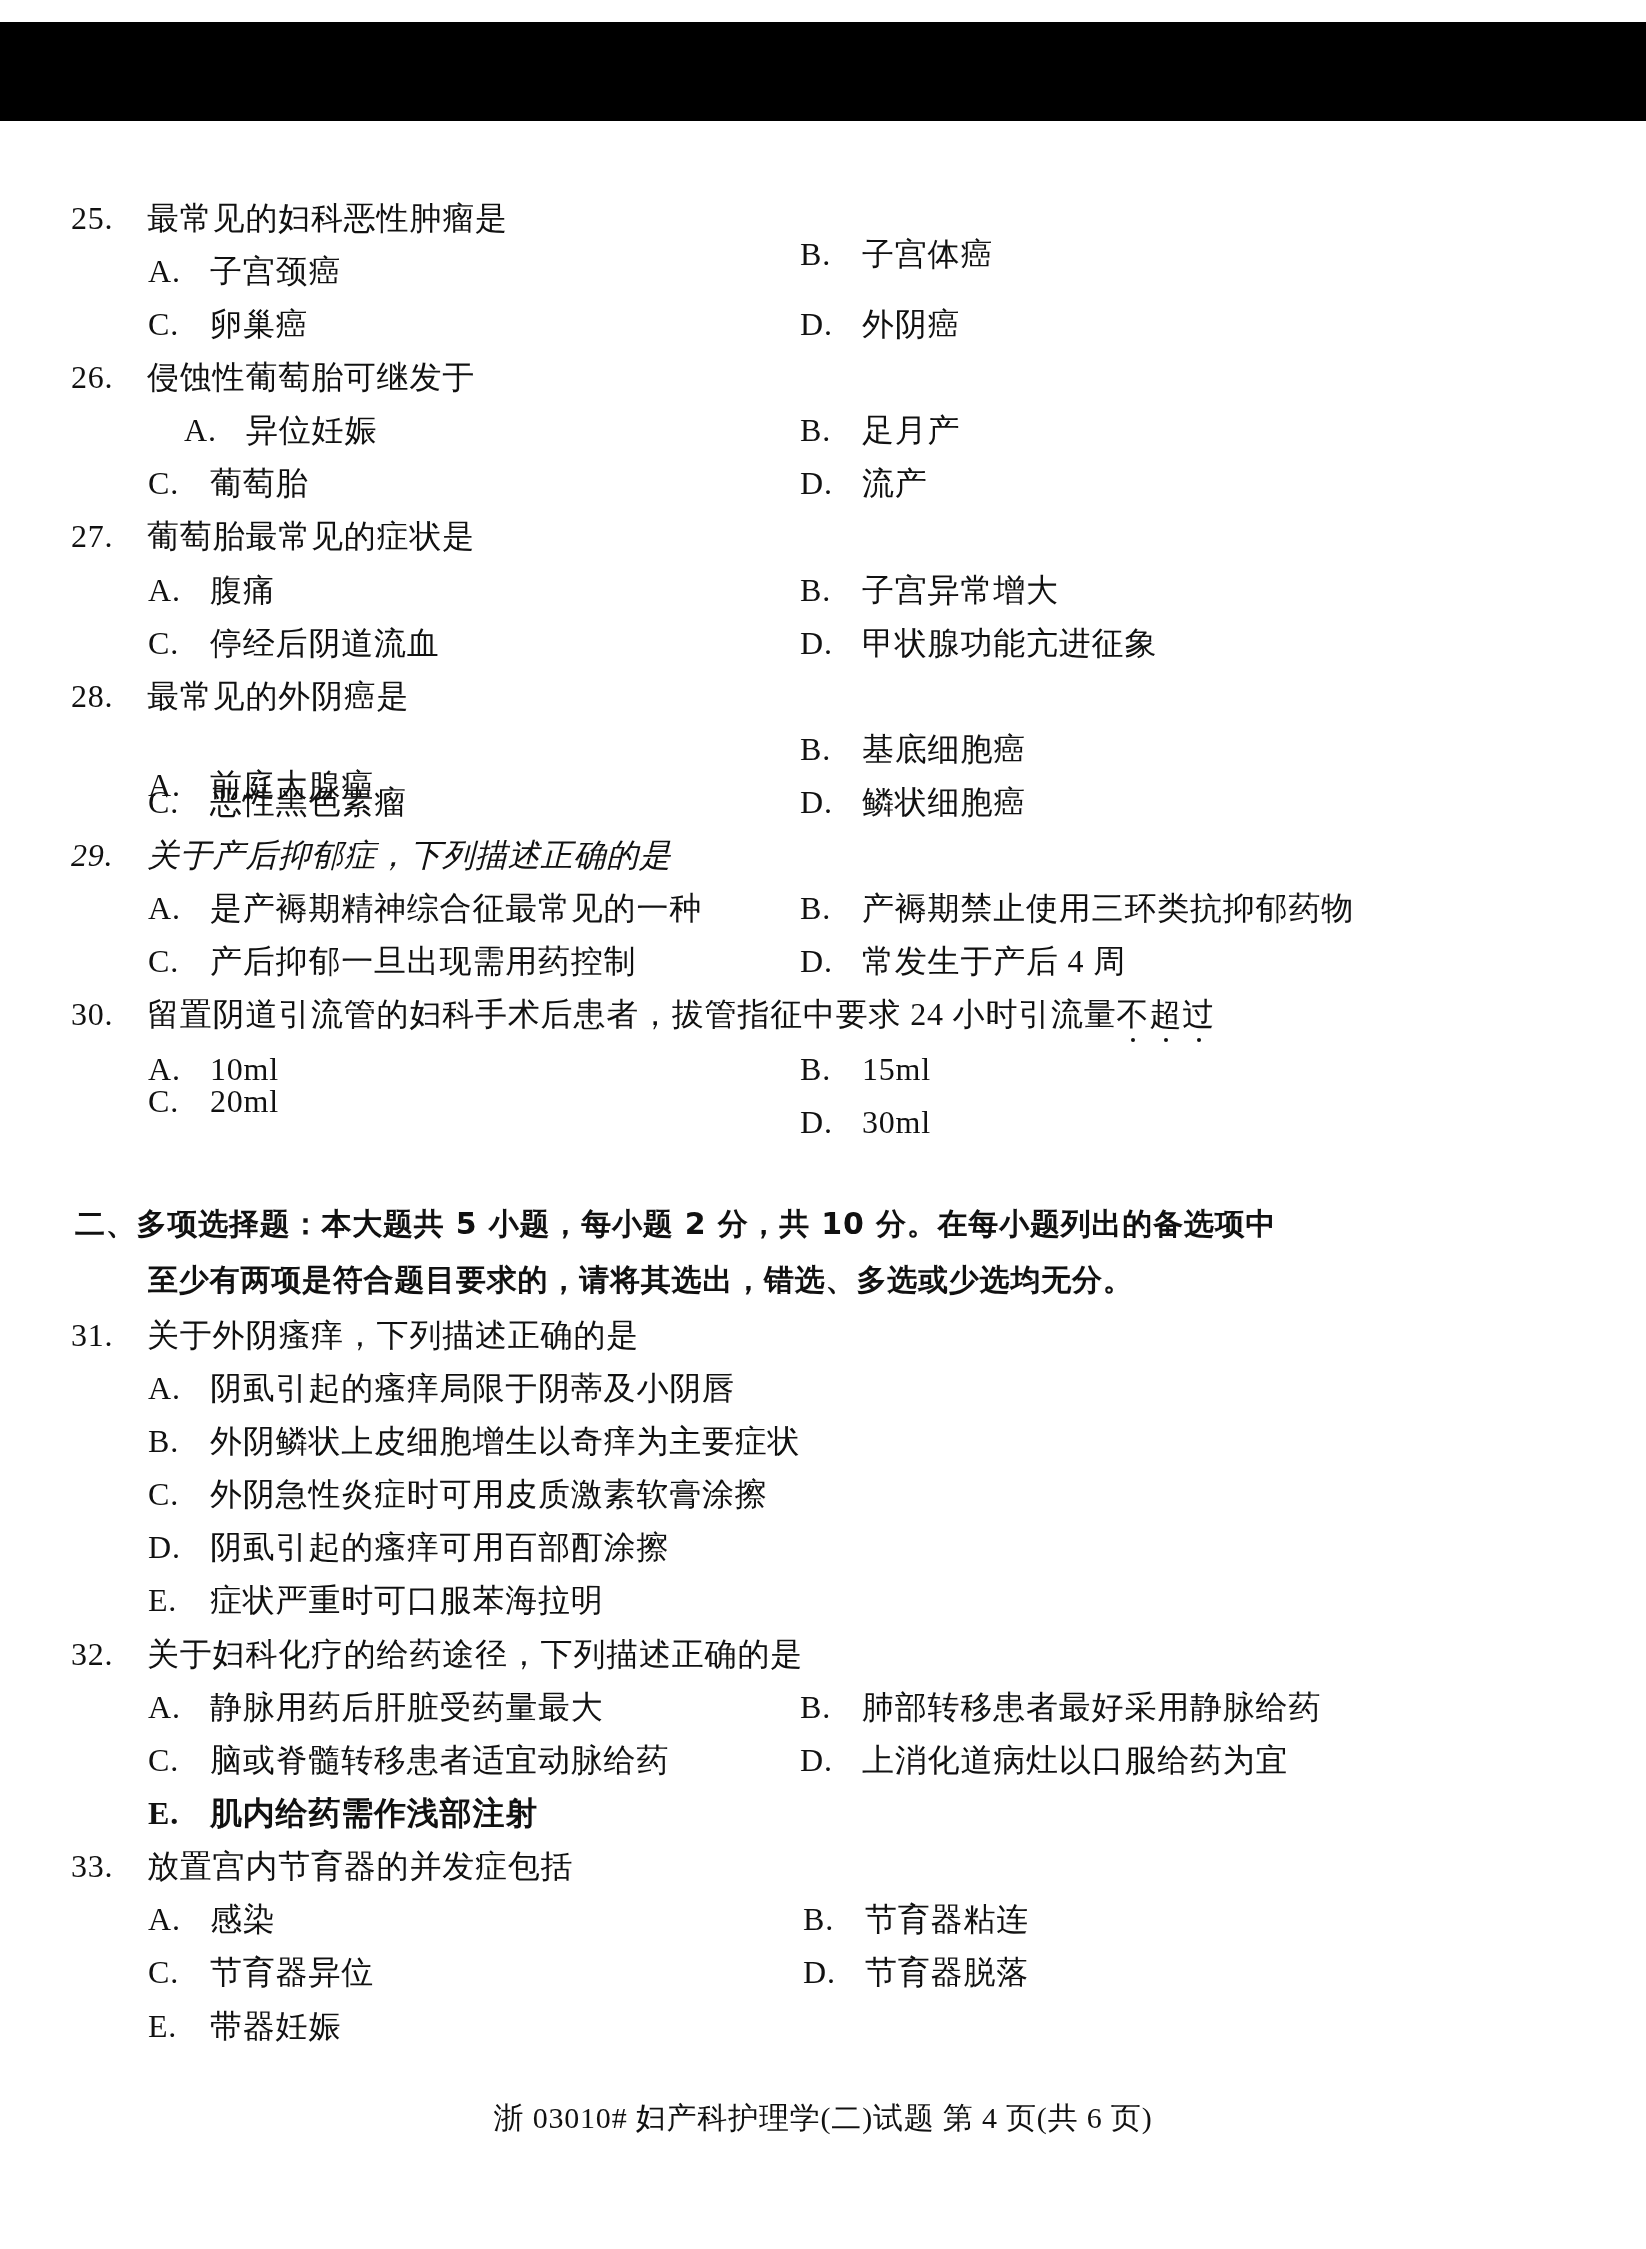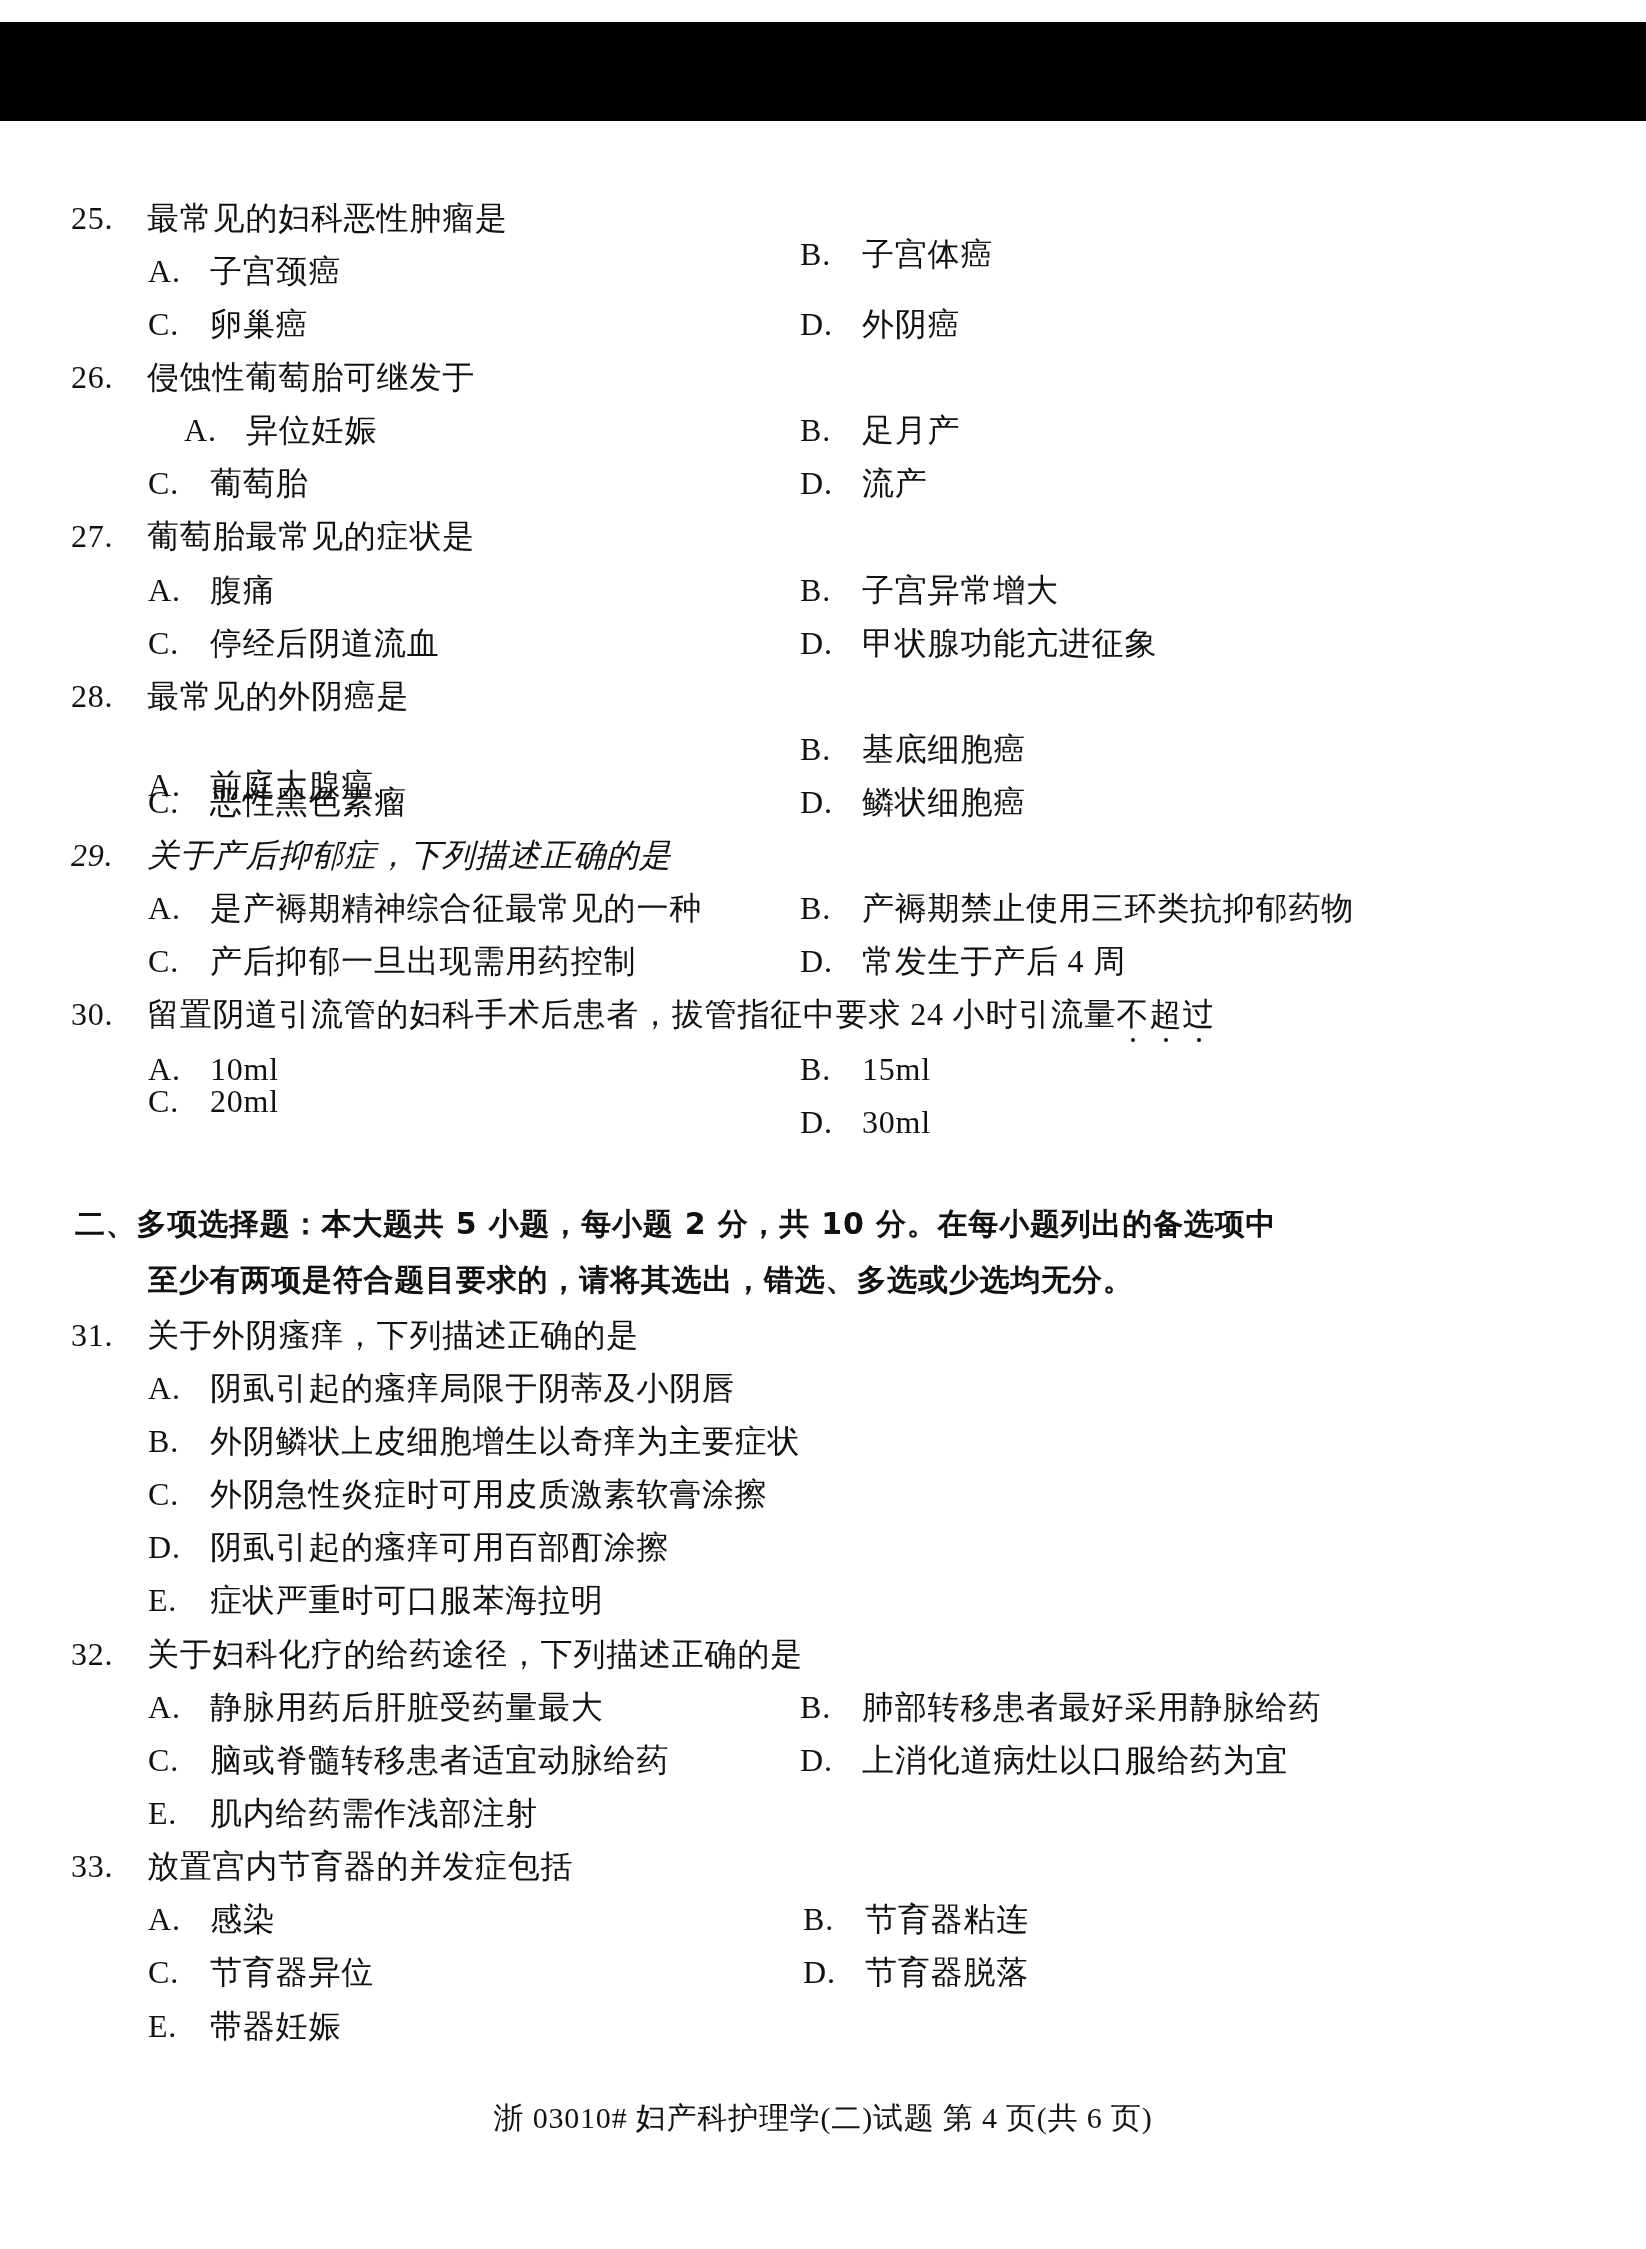--- a/index.html
+++ b/index.html
@@ -214,21 +214,21 @@
   </div>
   <div class="line" style="left:148px; top:1740px;">
     <span class="opt-letter">C.</span><span>脑或脊髓转移患者适宜动脉给药</span>
   </div>
   <div class="line" style="left:800px; top:1687px;">
     <span class="opt-letter">B.</span><span>肺部转移患者最好采用静脉给药</span>
   </div>
   <div class="line" style="left:800px; top:1740px;font-family:Liberation Serif, serif;">
     <span class="opt-letter">D.</span><span>上消化道病灶以口服给药为宜</span>
   </div>
-  <div class="line" style="left:148px; top:1793px;">
+  <div class="line" style="left:148px; top:1793px;font-weight:bold;">
     <span class="opt-letter">E.</span><span>肌内给药需作浅部注射</span>
   </div>
 
   <div class="line" style="left:71px; top:1846px;">
     <span class="qnum">33.</span><span>放置宫内节育器的并发症包括</span>
   </div>
   <div class="line" style="left:148px; top:1899px;">
     <span class="opt-letter">A.</span><span>感染</span>
   </div>
   <div class="line" style="left:803px; top:1899px;">

